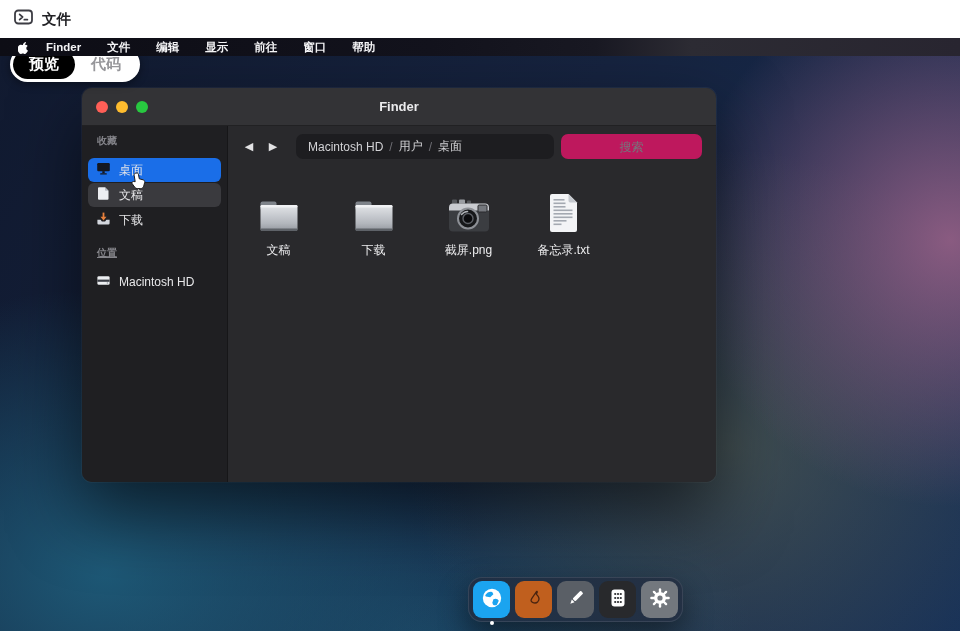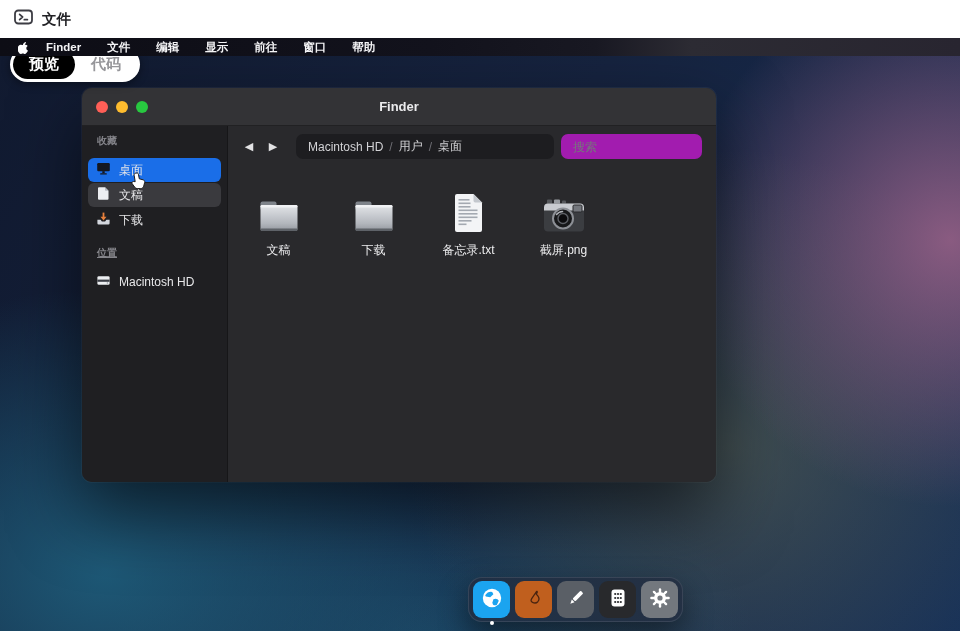--- a/index.html
+++ b/index.html
@@ -64,23 +64,23 @@
   
   .content { flex:1; background:#29292c; border-left:1px solid rgba(0,0,0,.45);
     display:flex; flex-direction:column; }
   .toolbar { display:flex; align-items:center; padding:8px 14px 0 13px; }
   .nav-btn { border:none; background:transparent; color:#e2e2e4; font-size:11px;
     width:16px; padding:0; margin-right:8px; cursor:pointer; }
   .breadcrumb { width:258px; height:25px; margin-left:7px; background:#1d1d20;
     border-radius:7px; display:flex; align-items:center; gap:6px; padding:0 12px;
     font-size:12px; color:#d3d3d6; }
   .crumb-sep { color:#6f6f75; }
-  .search { margin-left:auto; width:141px; height:25px; background:#a21caf;
+  .search { margin-left:auto; width:141px; height:25px; background:#be185d;
     border:none; outline:none; border-radius:7px; padding:0 12px; font-size:12px;
-    color:#ddd; font-family:inherit; }
+    color:#ddd; font-family:inherit;text-align:center; }
   .search::placeholder { color:#76767c; }
 
   
   .files { display:flex; padding:34px 0 0 3px; }
   .file-item { width:95px; display:flex; flex-direction:column; align-items:center; cursor:default; }
   .file-icon { height:40px; display:flex; align-items:flex-end; justify-content:center; }
   .file-name { margin-top:9px; font-size:12px; color:#ededef; white-space:nowrap; }
 
   
   .dock { position:absolute; left:468px; bottom:9px; display:flex; gap:5px;
@@ -239,20 +239,37 @@
               <svg width="40" height="34" viewBox="0 0 40 34">
                   <rect x="1.5" y="2.5" width="16" height="9" rx="2" fill="#7e838a"></rect>
                   <rect x="1.5" y="6" width="37" height="26" rx="2.6" fill="url(#gFolder)"></rect>
                   <rect x="1.5" y="29.6" width="37" height="2.4" rx="1.2" fill="#5e6268"></rect>
                   <rect x="1.5" y="6" width="37" height="2.4" rx="1.2" fill="#f0f1f4"></rect>
                 </svg>
             </span>
             <span class="file-name">下载</span>
           </div>
 
+
+          <div class="file-item">
+            <span class="file-icon">
+              <svg width="42" height="35" viewBox="0 0 42 35">
+                  <rect x="4" y="1.5" width="5" height="5" rx="1" fill="#55575b"></rect>
+                  <rect x="11" y="1.5" width="6" height="5" rx="1" fill="#9a9da2"></rect>
+                  <rect x="19" y="2.5" width="4" height="4" rx="1" fill="#55575b"></rect>
+                  <rect x="1" y="5.5" width="40" height="28" rx="4" fill="#3b3d41"></rect>
+                  <path d="M1 9.5 a4 4 0 0 1 4 -4 h32 a4 4 0 0 1 4 4 v3 h-40 z" fill="#c9cbd0"></path>
+                  <rect x="30" y="7" width="9" height="7" rx="1.2" fill="#74777d" stroke="#2a2b2e" stroke-width="1"></rect>
+                  <circle cx="20" cy="20.5" r="10" fill="#17181a" stroke="#8d9096" stroke-width="2"></circle>
+                  <circle cx="20" cy="20.5" r="5" fill="#0b0b0d" stroke="#5c5f65" stroke-width="1.4"></circle>
+                  <path d="M13.5 16.5 a8 8 0 0 1 6 -3" stroke="#aeb1b6" stroke-width="1.6" fill="none" stroke-linecap="round"></path>
+                </svg>
+            </span>
+            <span class="file-name">截屏.png</span>
+          </div>
 
           <div class="file-item">
             <span class="file-icon">
               <svg width="31" height="40" viewBox="0 0 31 40">
                   <path d="M2 3 a2 2 0 0 1 2 -2 h16.5 l8.5 8.5 v27.5 a2 2 0 0 1 -2 2 h-23 a2 2 0 0 1 -2 -2 z" fill="#f3f4f6"></path>
                   <path d="M20.5 1 l8.5 8.5 h-6.8 a1.7 1.7 0 0 1 -1.7 -1.7 z" fill="#c4c8ce"></path>
                   <g fill="#a4a9b1">
                     <rect x="5.5" y="6" width="11" height="1.6"></rect>
                     <rect x="5.5" y="9.5" width="12" height="1.6"></rect>
                     <rect x="5.5" y="13" width="12" height="1.6"></rect>
@@ -260,37 +277,20 @@
                     <rect x="5.5" y="20" width="19" height="1.6"></rect>
                     <rect x="5.5" y="23.5" width="19" height="1.6"></rect>
                     <rect x="5.5" y="27" width="13" height="1.6"></rect>
                     <rect x="5.5" y="30.5" width="8" height="1.6"></rect>
                   </g>
                 </svg>
             </span>
             <span class="file-name">备忘录.txt</span>
           </div>
 
-          <div class="file-item">
-            <span class="file-icon">
-              <svg width="42" height="35" viewBox="0 0 42 35">
-                  <rect x="4" y="1.5" width="5" height="5" rx="1" fill="#55575b"></rect>
-                  <rect x="11" y="1.5" width="6" height="5" rx="1" fill="#9a9da2"></rect>
-                  <rect x="19" y="2.5" width="4" height="4" rx="1" fill="#55575b"></rect>
-                  <rect x="1" y="5.5" width="40" height="28" rx="4" fill="#3b3d41"></rect>
-                  <path d="M1 9.5 a4 4 0 0 1 4 -4 h32 a4 4 0 0 1 4 4 v3 h-40 z" fill="#c9cbd0"></path>
-                  <rect x="30" y="7" width="9" height="7" rx="1.2" fill="#74777d" stroke="#2a2b2e" stroke-width="1"></rect>
-                  <circle cx="20" cy="20.5" r="10" fill="#17181a" stroke="#8d9096" stroke-width="2"></circle>
-                  <circle cx="20" cy="20.5" r="5" fill="#0b0b0d" stroke="#5c5f65" stroke-width="1.4"></circle>
-                  <path d="M13.5 16.5 a8 8 0 0 1 6 -3" stroke="#aeb1b6" stroke-width="1.6" fill="none" stroke-linecap="round"></path>
-                </svg>
-            </span>
-            <span class="file-name">截屏.png</span>
-          </div>
-
         </div>
       </div>
     </div>
   </div>
 
   <span class="cursor">
     <svg width="15" height="19" viewBox="0 0 15 19">
         <path d="M5.2 1.2 c0.9 -0.6 2 -0.1 2.2 1 l0.9 4.6 3.8 1 c1.2 0.3 1.9 1.4 1.6 2.6 l-1 3.8 c-0.4 1.4 -1.7 2.4 -3.2 2.4 h-3.2 c-1 0 -1.9 -0.5 -2.5 -1.3 l-2.6 -3.6 c-0.7 -1 0.1 -2.3 1.3 -2.2 l1.7 0.2 -1 -6.3 c-0.2 -0.9 0.2 -1.7 1 -2.2 z" fill="#ffffff" stroke="#1b1b1b" stroke-width="1"></path>
       </svg>
   </span>

